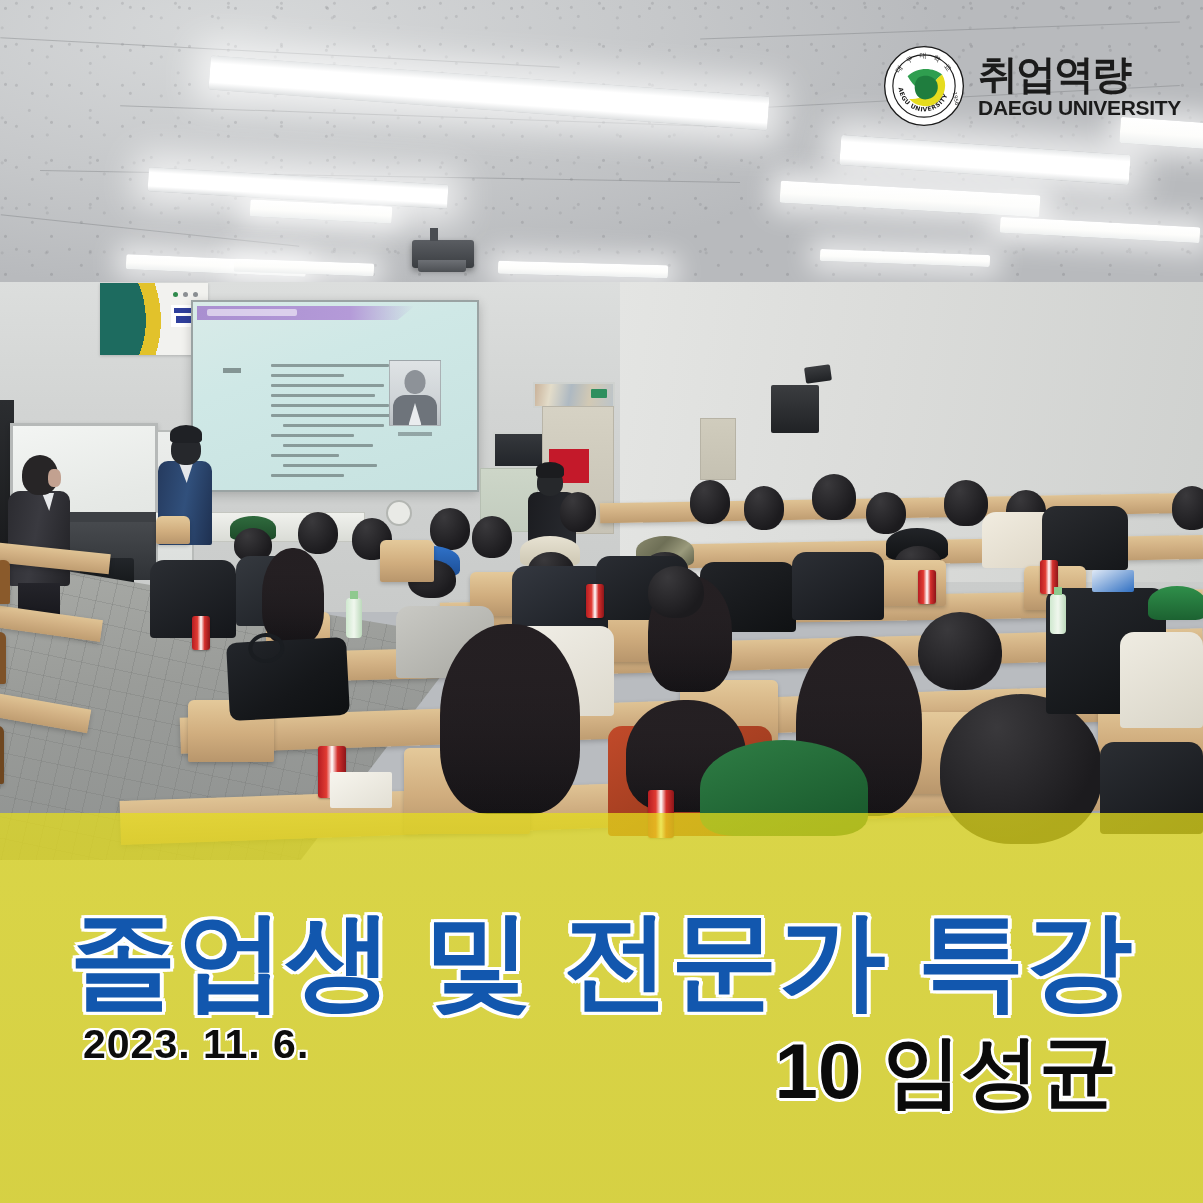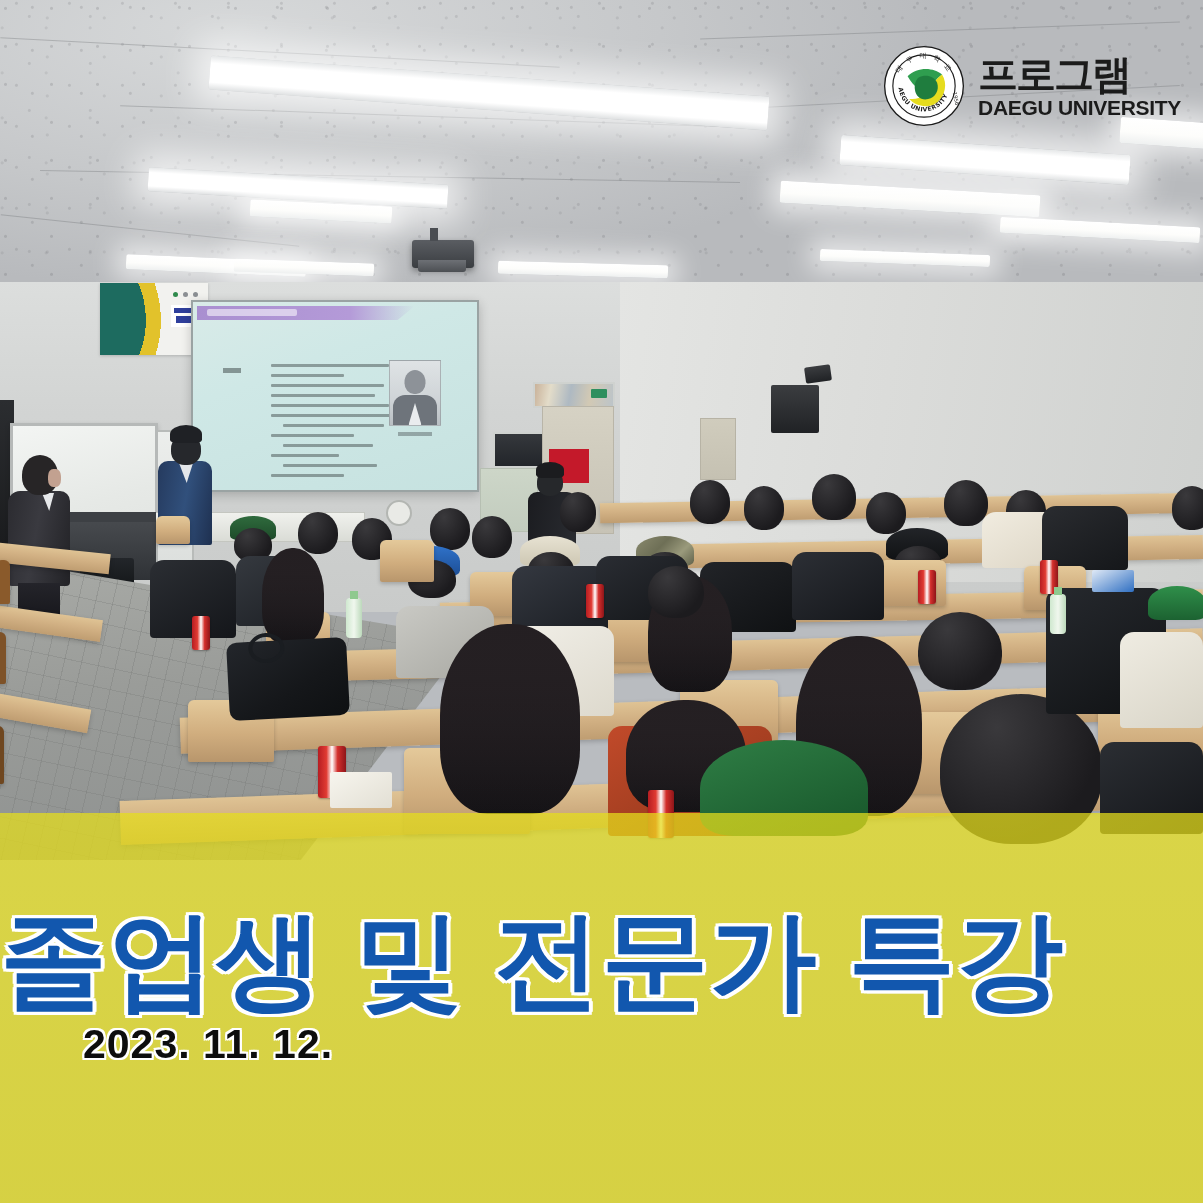--- a/index.html
+++ b/index.html
@@ -377,21 +377,21 @@
     text-align:center;
     font-size:44px; font-weight:bold; color:#0d0d0d;
     letter-spacing:-0.5px;
     text-shadow:
       -2px -2px 0 #fff, 2px -2px 0 #fff, -2px 2px 0 #fff, 2px 2px 0 #fff,
       0 -2px 0 #fff, 0 2px 0 #fff, -2px 0 0 #fff, 2px 0 0 #fff;
     white-space:nowrap;
   }
   .line-main{
     position:absolute; left:0; top:76px; width:1203px;
-    text-align:left;
+    text-align:center;
     font-size:107px; font-weight:bold; color:#1257ae;
     letter-spacing:1px;
     text-shadow:
       -3px -3px 0 #fff, 3px -3px 0 #fff, -3px 3px 0 #fff, 3px 3px 0 #fff,
       0 -3px 0 #fff, 0 3px 0 #fff, -3px 0 0 #fff, 3px 0 0 #fff,
       -4px 0 0 #fff, 4px 0 0 #fff;
     white-space:nowrap;
   }
   .line-date{
     position:absolute; left:83px; top:1021px - 813px;
@@ -652,21 +652,22 @@
     <div class="paper" style="left:1092px;top:570px;width:42px;height:22px;background:linear-gradient(150deg,#dfe9f6,#2f6fc2);"></div>
 
     <div class="backpack" style="left:228px;top:640px;width:120px;height:78px;transform:rotate(-3deg);"></div>
 
   </div>
 
   <div class="yellowband"></div>
 
   <div class="banner-text">
     <div class="line-main">졸업생 및 전문가 특강</div>
-    <div class="line-date" style="top:208px;">2023. 11. 12.</div>
+    <div class="line-date" style="top:208px;">2023. 11. 6.</div>
+    <div class="line-speaker">10 임성균</div>
   </div>
 
   <div class="logo">
     <div class="logo-mark">
       <svg viewBox="0 0 100 100" width="82" height="82" aria-hidden="true">
         <defs>
           <path id="arcTop" d="M 16,50 A 34,34 0 0 1 84,50"></path>
           <path id="arcBot" d="M 19,50 A 31,31 0 0 0 81,50"></path>
         </defs>
         <circle cx="50" cy="50" r="48" fill="#ffffff" stroke="#1b1b1b" stroke-width="1.6"></circle>
@@ -678,18 +679,18 @@
         <text font-family="DejaVu Sans, sans-serif" font-size="8.5" fill="#1b1b1b" letter-spacing="2.4">
           <textPath href="#arcTop" startOffset="50%" text-anchor="middle">대 구 대 학 교</textPath>
         </text>
         <text font-family="DejaVu Sans, sans-serif" font-size="7.4" font-weight="bold" fill="#1b1b1b" letter-spacing="0.6">
           <textPath href="#arcBot" startOffset="42%" text-anchor="middle">DAEGU UNIVERSITY</textPath>
         </text>
         <text x="85" y="58" font-family="DejaVu Sans, sans-serif" font-size="6.4" fill="#1b1b1b" transform="rotate(78 85 58)">1956</text>
       </svg>
     </div>
     <div class="logo-text">
-      <span class="logo-kr">프로그램</span>
+      <span class="logo-kr">취업역량</span>
       <span class="logo-en">DAEGU UNIVERSITY</span>
     </div>
   </div>
 
 </div>
 
 </body></html>

